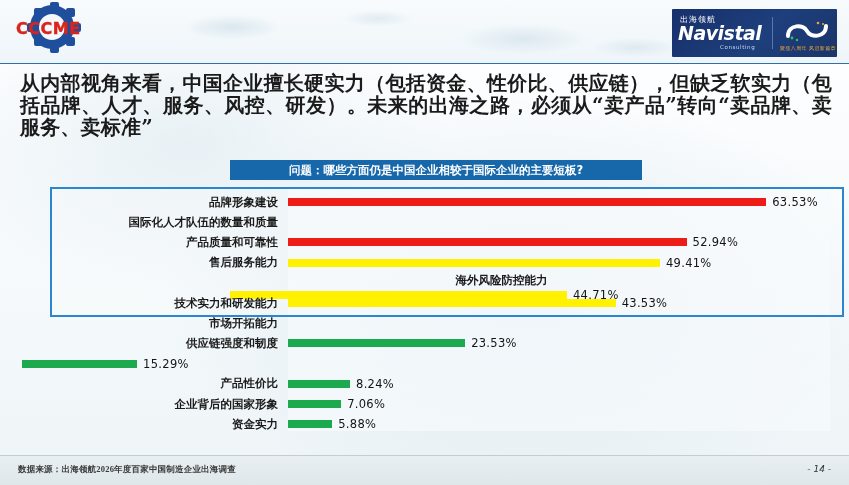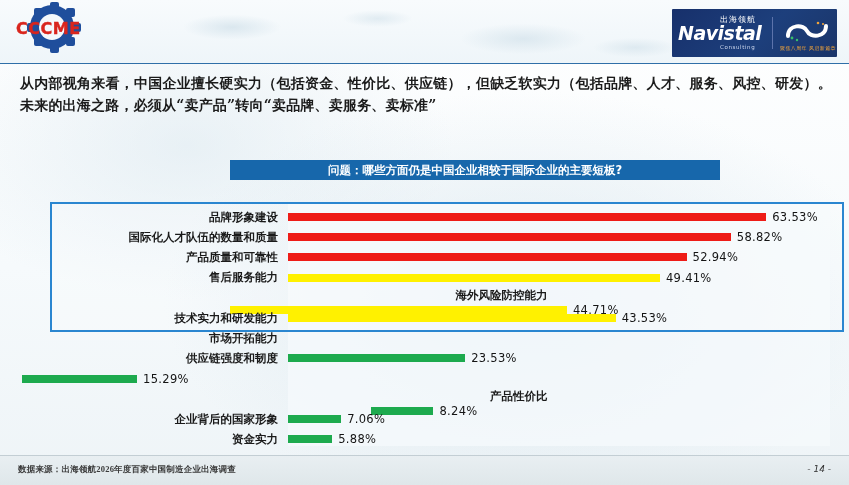--- a/index.html
+++ b/index.html
@@ -58,54 +58,53 @@
   
   .navistal{
     position:absolute;right:12px;top:9px;width:165px;height:48px;
     background:linear-gradient(135deg,#17306b 0%,#1d3f7c 55%,#1a3569 100%);
     border-radius:1px;
     overflow:hidden;
   }
   .nav-cn{
     position:absolute;left:8px;top:5px;font-size:8px;color:#ffffff;letter-spacing:1px;
     font-family:"DejaVu Sans",sans-serif;
-    margin-left:40px;
   }
   .nav-main{
     position:absolute;left:6px;top:13px;font-size:19px;color:#ffffff;font-weight:bold;
     font-family:"DejaVu Sans",sans-serif;letter-spacing:-0.5px;font-style:italic;
   }
   .nav-sub{
     position:absolute;left:48px;top:35px;font-size:5.5px;color:#cfd9ef;letter-spacing:.6px;
     font-family:"DejaVu Sans",sans-serif;
   }
   .nav-div{position:absolute;left:100px;top:8px;width:1px;height:32px;background:#5c73ab;}
   .nav-mark{position:absolute;left:112px;top:9px;width:46px;height:26px;}
   .nav-mark svg{display:block;}
   .nav-tag{position:absolute;left:108px;top:36px;font-size:5px;color:#f0a33a;letter-spacing:.4px;
     font-family:"DejaVu Sans",sans-serif;}
   
   .lead{
     position:absolute;left:20px;top:72px;width:812px;
     font-family:"DejaVu Serif","Liberation Serif",serif;
-    font-size:14px;line-height:22px;color:#1b1b1b;font-weight:bold;
+    font-size:20px;line-height:22px;color:#1b1b1b;font-weight:bold;
     letter-spacing:.2px;
     text-align:justify;
   }
   
   .qbar{
-    position:absolute;left:230px;top:160px;width:490px;height:20px;
+    position:absolute;left:230px;top:160px;width:412px;height:20px;
     background:#1767ab;
     color:#ffffff;font-size:11.5px;font-weight:bold;
     display:flex;align-items:center;justify-content:center;
     font-family:"DejaVu Sans",sans-serif;
   }
   
   .chart{
-    position:absolute;left:22px;top:199px;width:805px;height:250px;
+    position:absolute;left:22px;top:184px;width:805px;height:250px;
   }
   .plotbg{
     position:absolute;left:266px;top:3px;width:542px;height:244px;
     background:rgba(246,250,252,.75);
   }
   .highlight-box{
     position:absolute;left:28px;top:3px;width:794px;height:130px;
     border:2px solid #2a86d0;
     box-sizing:border-box;
     background:rgba(255,255,255,.18);
@@ -194,24 +193,20 @@
     <div id="rows">
         <div class="row" style="top: 8px;">
           <div class="cat">品牌形象建设</div>
           <div class="barwrap">
             <div class="bar" style="width: 478.24px; background: rgb(238, 28, 23);"></div>
             <div class="val">63.53%</div>
           </div>
         </div>
         <div class="row" style="top: 28.2px;">
           <div class="cat">国际化人才队伍的数量和质量</div>
-          <div class="barwrap">
-            <div class="bar" style="width: 442.784px; background: rgb(238, 28, 23);"></div>
-            <div class="val">58.82%</div>
-          </div>
         </div>
         <div class="row" style="top: 48.4px;">
           <div class="cat">产品质量和可靠性</div>
           <div class="barwrap">
             <div class="bar" style="width: 398.521px; background: rgb(238, 28, 23);"></div>
             <div class="val">52.94%</div>
           </div>
         </div>
         <div class="row" style="top: 68.6px;">
           <div class="cat">售后服务能力</div>
@@ -243,21 +238,21 @@
             <div class="bar" style="width: 177.129px; background: rgb(29, 170, 78);"></div>
             <div class="val">23.53%</div>
           </div>
         </div>
         <div class="row" style="top: 169.6px;">
           <div class="barwrap">
             <div class="bar" style="width: 115.1px; background: rgb(29, 170, 78);"></div>
             <div class="val">15.29%</div>
           </div>
         </div>
-        <div class="row" style="top: 189.8px; flex-direction: column;">
+        <div class="row" style="top: 189.8px;">
           <div class="cat">产品性价比</div>
           <div class="barwrap">
             <div class="bar" style="width: 62.0289px; background: rgb(29, 170, 78);"></div>
             <div class="val">8.24%</div>
           </div>
         </div>
         <div class="row" style="top: 210px;">
           <div class="cat">企业背后的国家形象</div>
           <div class="barwrap">
             <div class="bar" style="width: 53.1461px; background: rgb(29, 170, 78);"></div>

